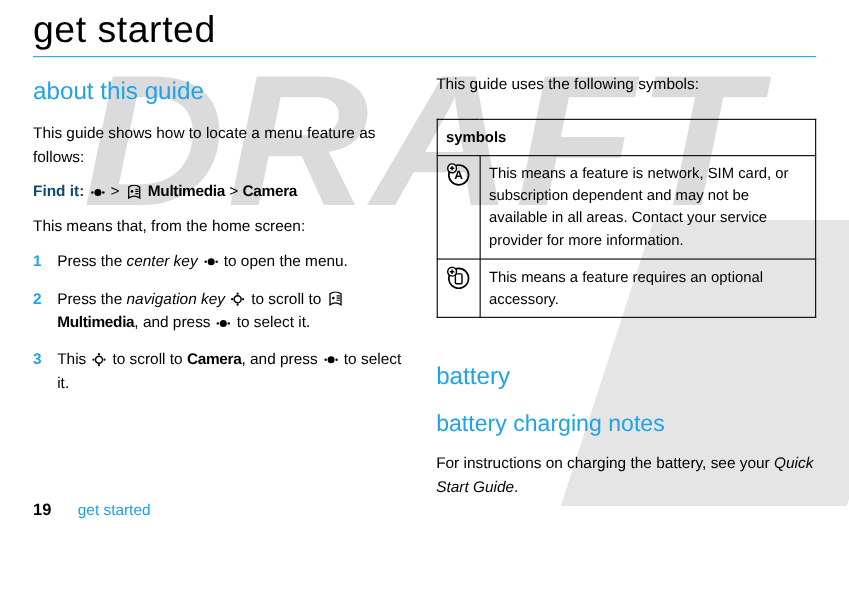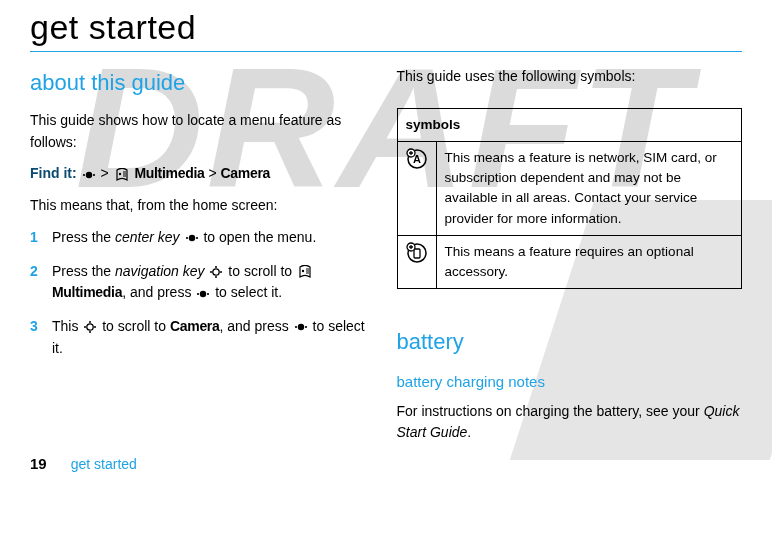--- a/index.html
+++ b/index.html
@@ -26,21 +26,21 @@
     transform: skewX(-18deg);
     pointer-events: none;
     z-index: 0;
   }
   .content { position: relative; z-index: 1; }
   h1.page-title { font-size: 34px; font-weight: 400; letter-spacing: 0.5px; margin-bottom: 4px; }
   hr.rule { border: none; border-top: 1px solid #1fa3e6; margin-bottom: 14px; }
   .cols { display: flex; gap: 21px; }
   .col { flex: 1 1 0; font-size: 14px; line-height: 1.55; }
   h2.section { color: #1fa3e6; font-size: 22px; font-weight: 400; margin-bottom: 10px; }
-  h3.sub { color: #1fa3e6; font-size: 15px; font-weight: 400; margin: 10px 0 8px 0; }
+  h3.sub { color: #1fa3e6; font-size: 21px; font-weight: 400; margin: 10px 0 8px 0; }
   .para { margin-bottom: 10px; }
   .italic { font-style: italic; }
   .findit { color: #0c4a6e; font-weight: 700; }
   .navtext { font-weight: 700; font-family: Arial, sans-serif; letter-spacing: -0.3px; }
   ol.steps { list-style: none; padding-left: 0; }
   ol.steps li { display: flex; margin-bottom: 12px; }
   ol.steps li .num { color: #1fa3e6; font-weight: 700; width: 22px; flex-shrink: 0; }
   ol.steps li .body { flex: 1; }
   .icon { display: inline-block; vertical-align: middle; margin: 0 1px; }
   .icon svg { display: block; }

